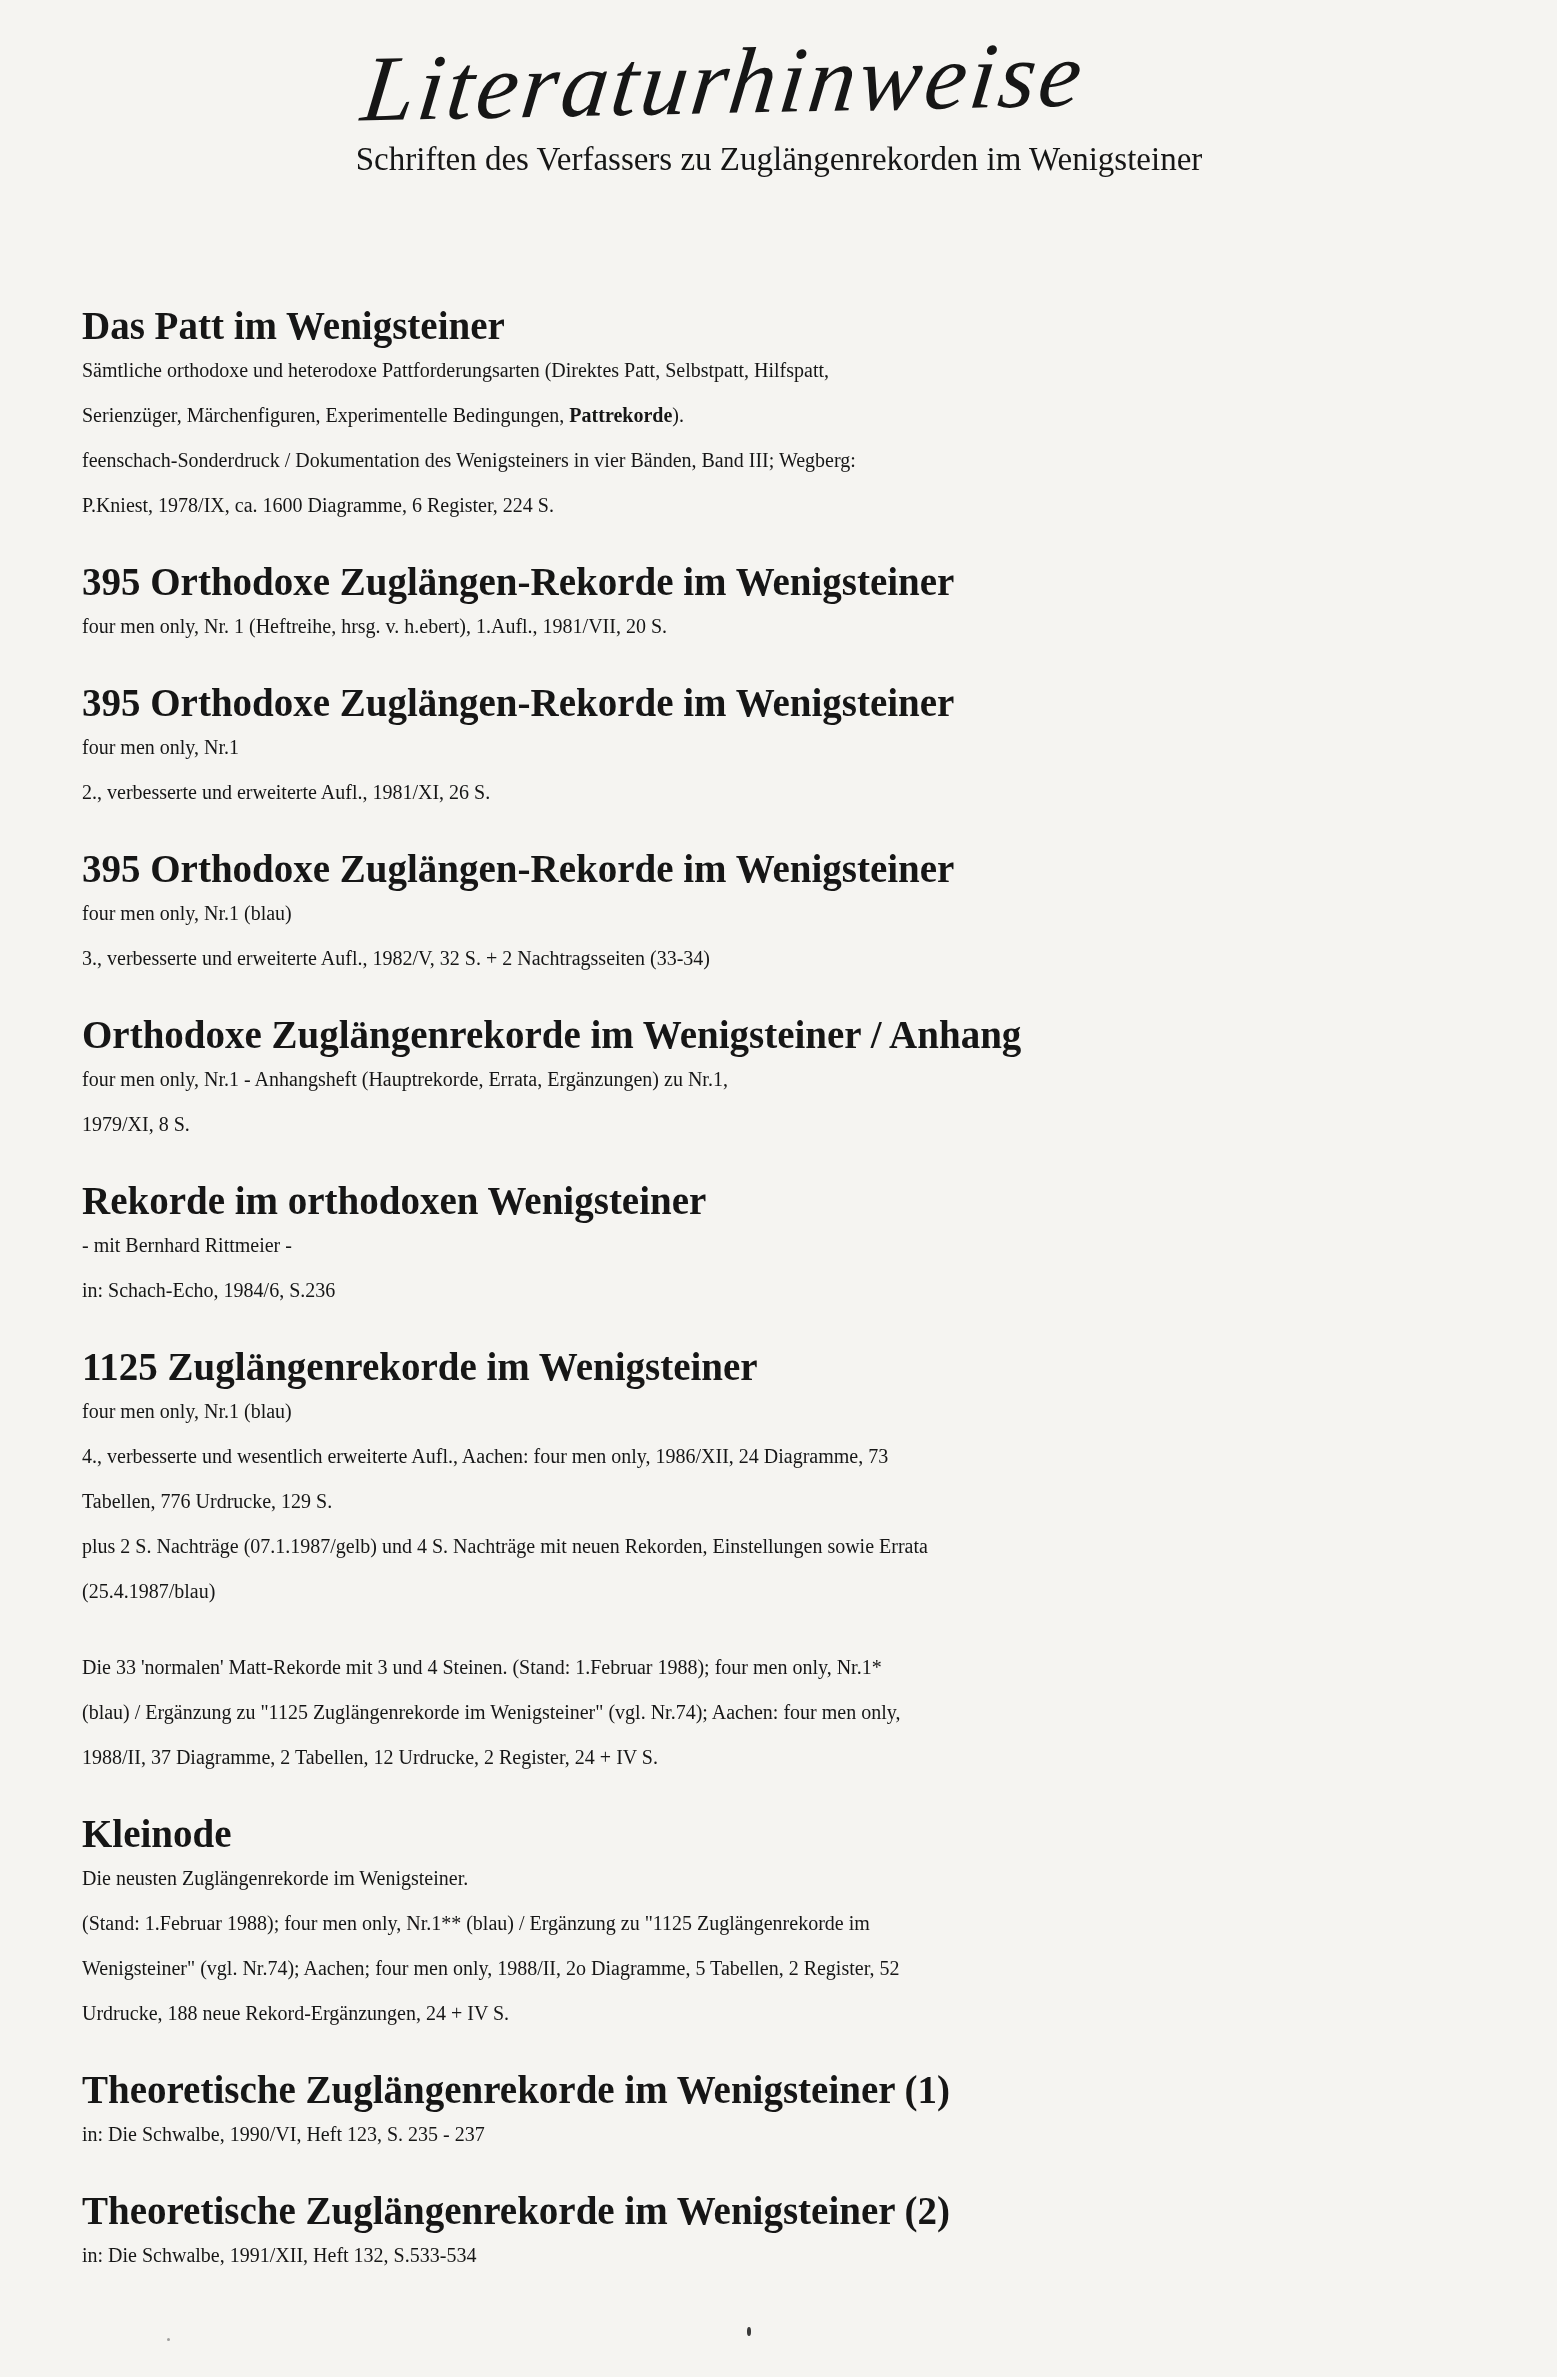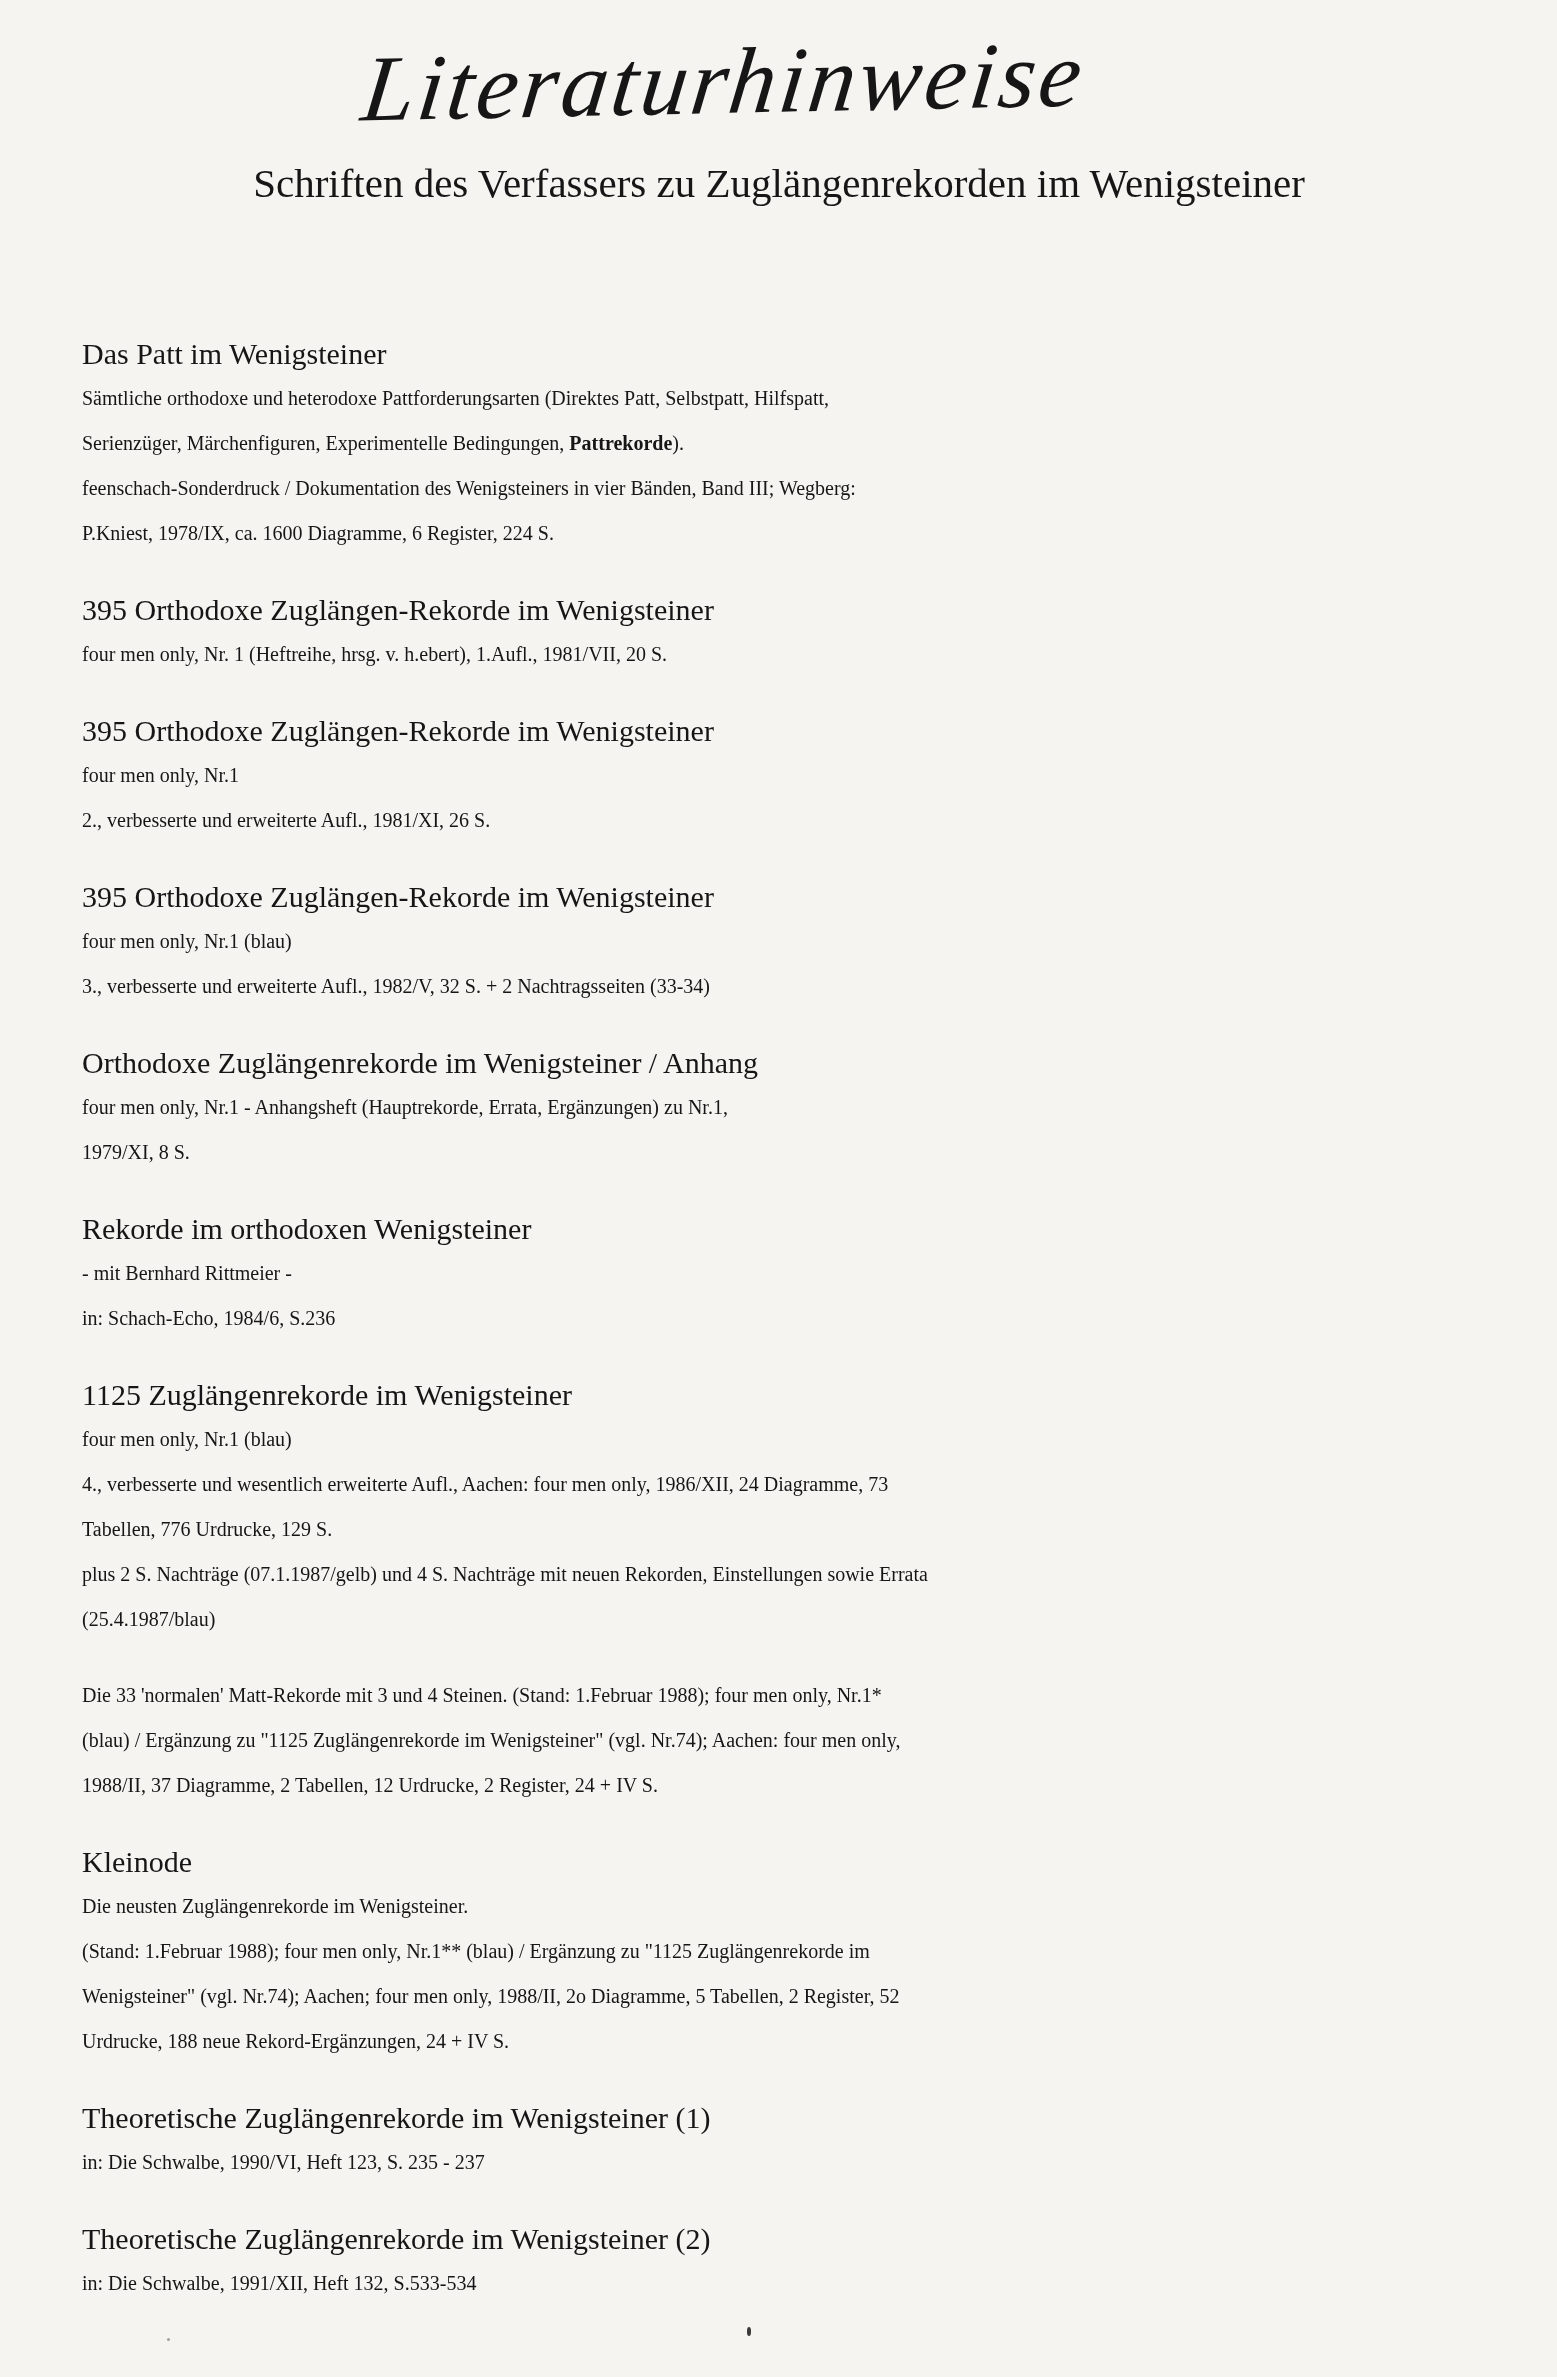--- a/index.html
+++ b/index.html
@@ -24,34 +24,34 @@
     font-family: "Liberation Serif", serif;
     font-style: italic;
     font-weight: 400;
     font-size: 94px;
     line-height: 1.1;
     letter-spacing: 3.1px;
     transform: translateX(-55px) skewX(-8deg) rotate(-1.2deg);
     white-space: nowrap;
   }
   .subtitle {
-    margin-top: 28px;
-    font-size: 41px;
+    margin-top: 8px;
+    font-size: 33px;
     line-height: 1.1;
     white-space: nowrap;
   }
   .content {
     margin-top: 125px;
     padding-left: 82px;
     padding-right: 47px;
   }
   .entry { margin-bottom: 31px; }
   .entry-heading {
-    font-weight: 400;
-    font-size: 30px;
+    font-weight: 700;
+    font-size: 39px;
     line-height: 45px;
     white-space: nowrap;
   }
   .entry-line {
     font-size: 20px;
     line-height: 45px;
     white-space: nowrap;
   }
   .entry-line .b { font-weight: 700; text-align: right; }
   .speck {

